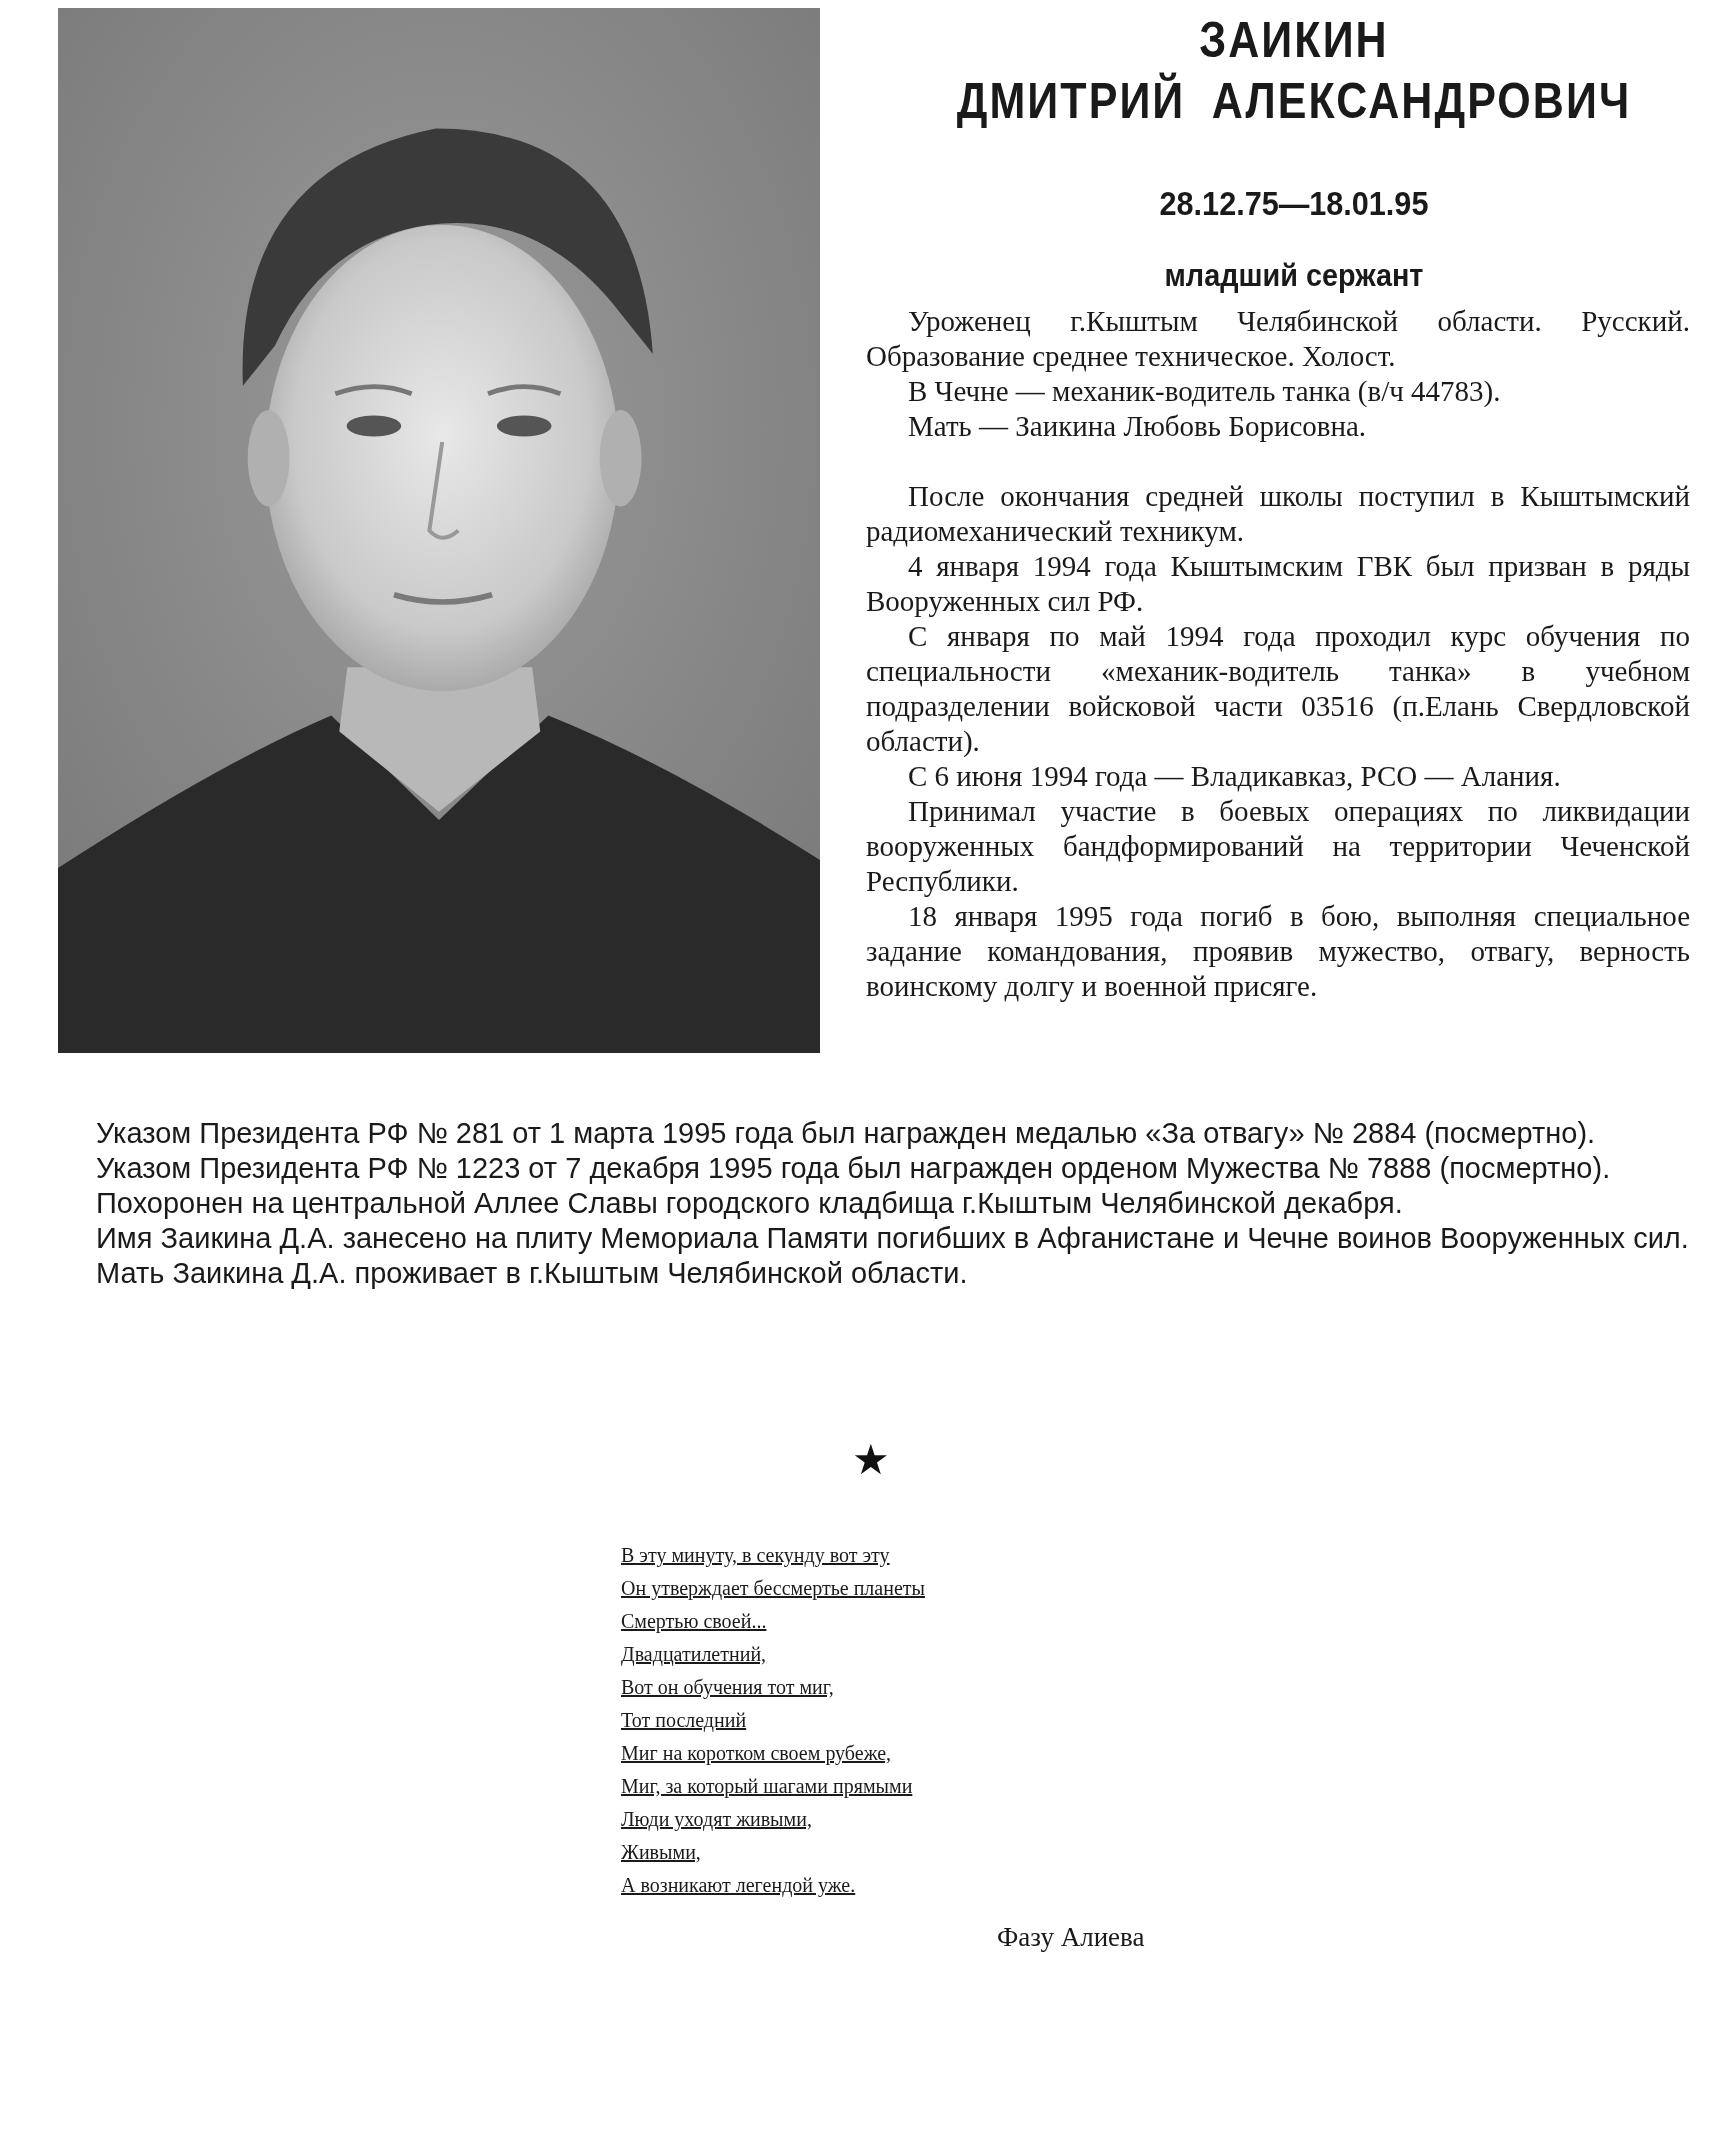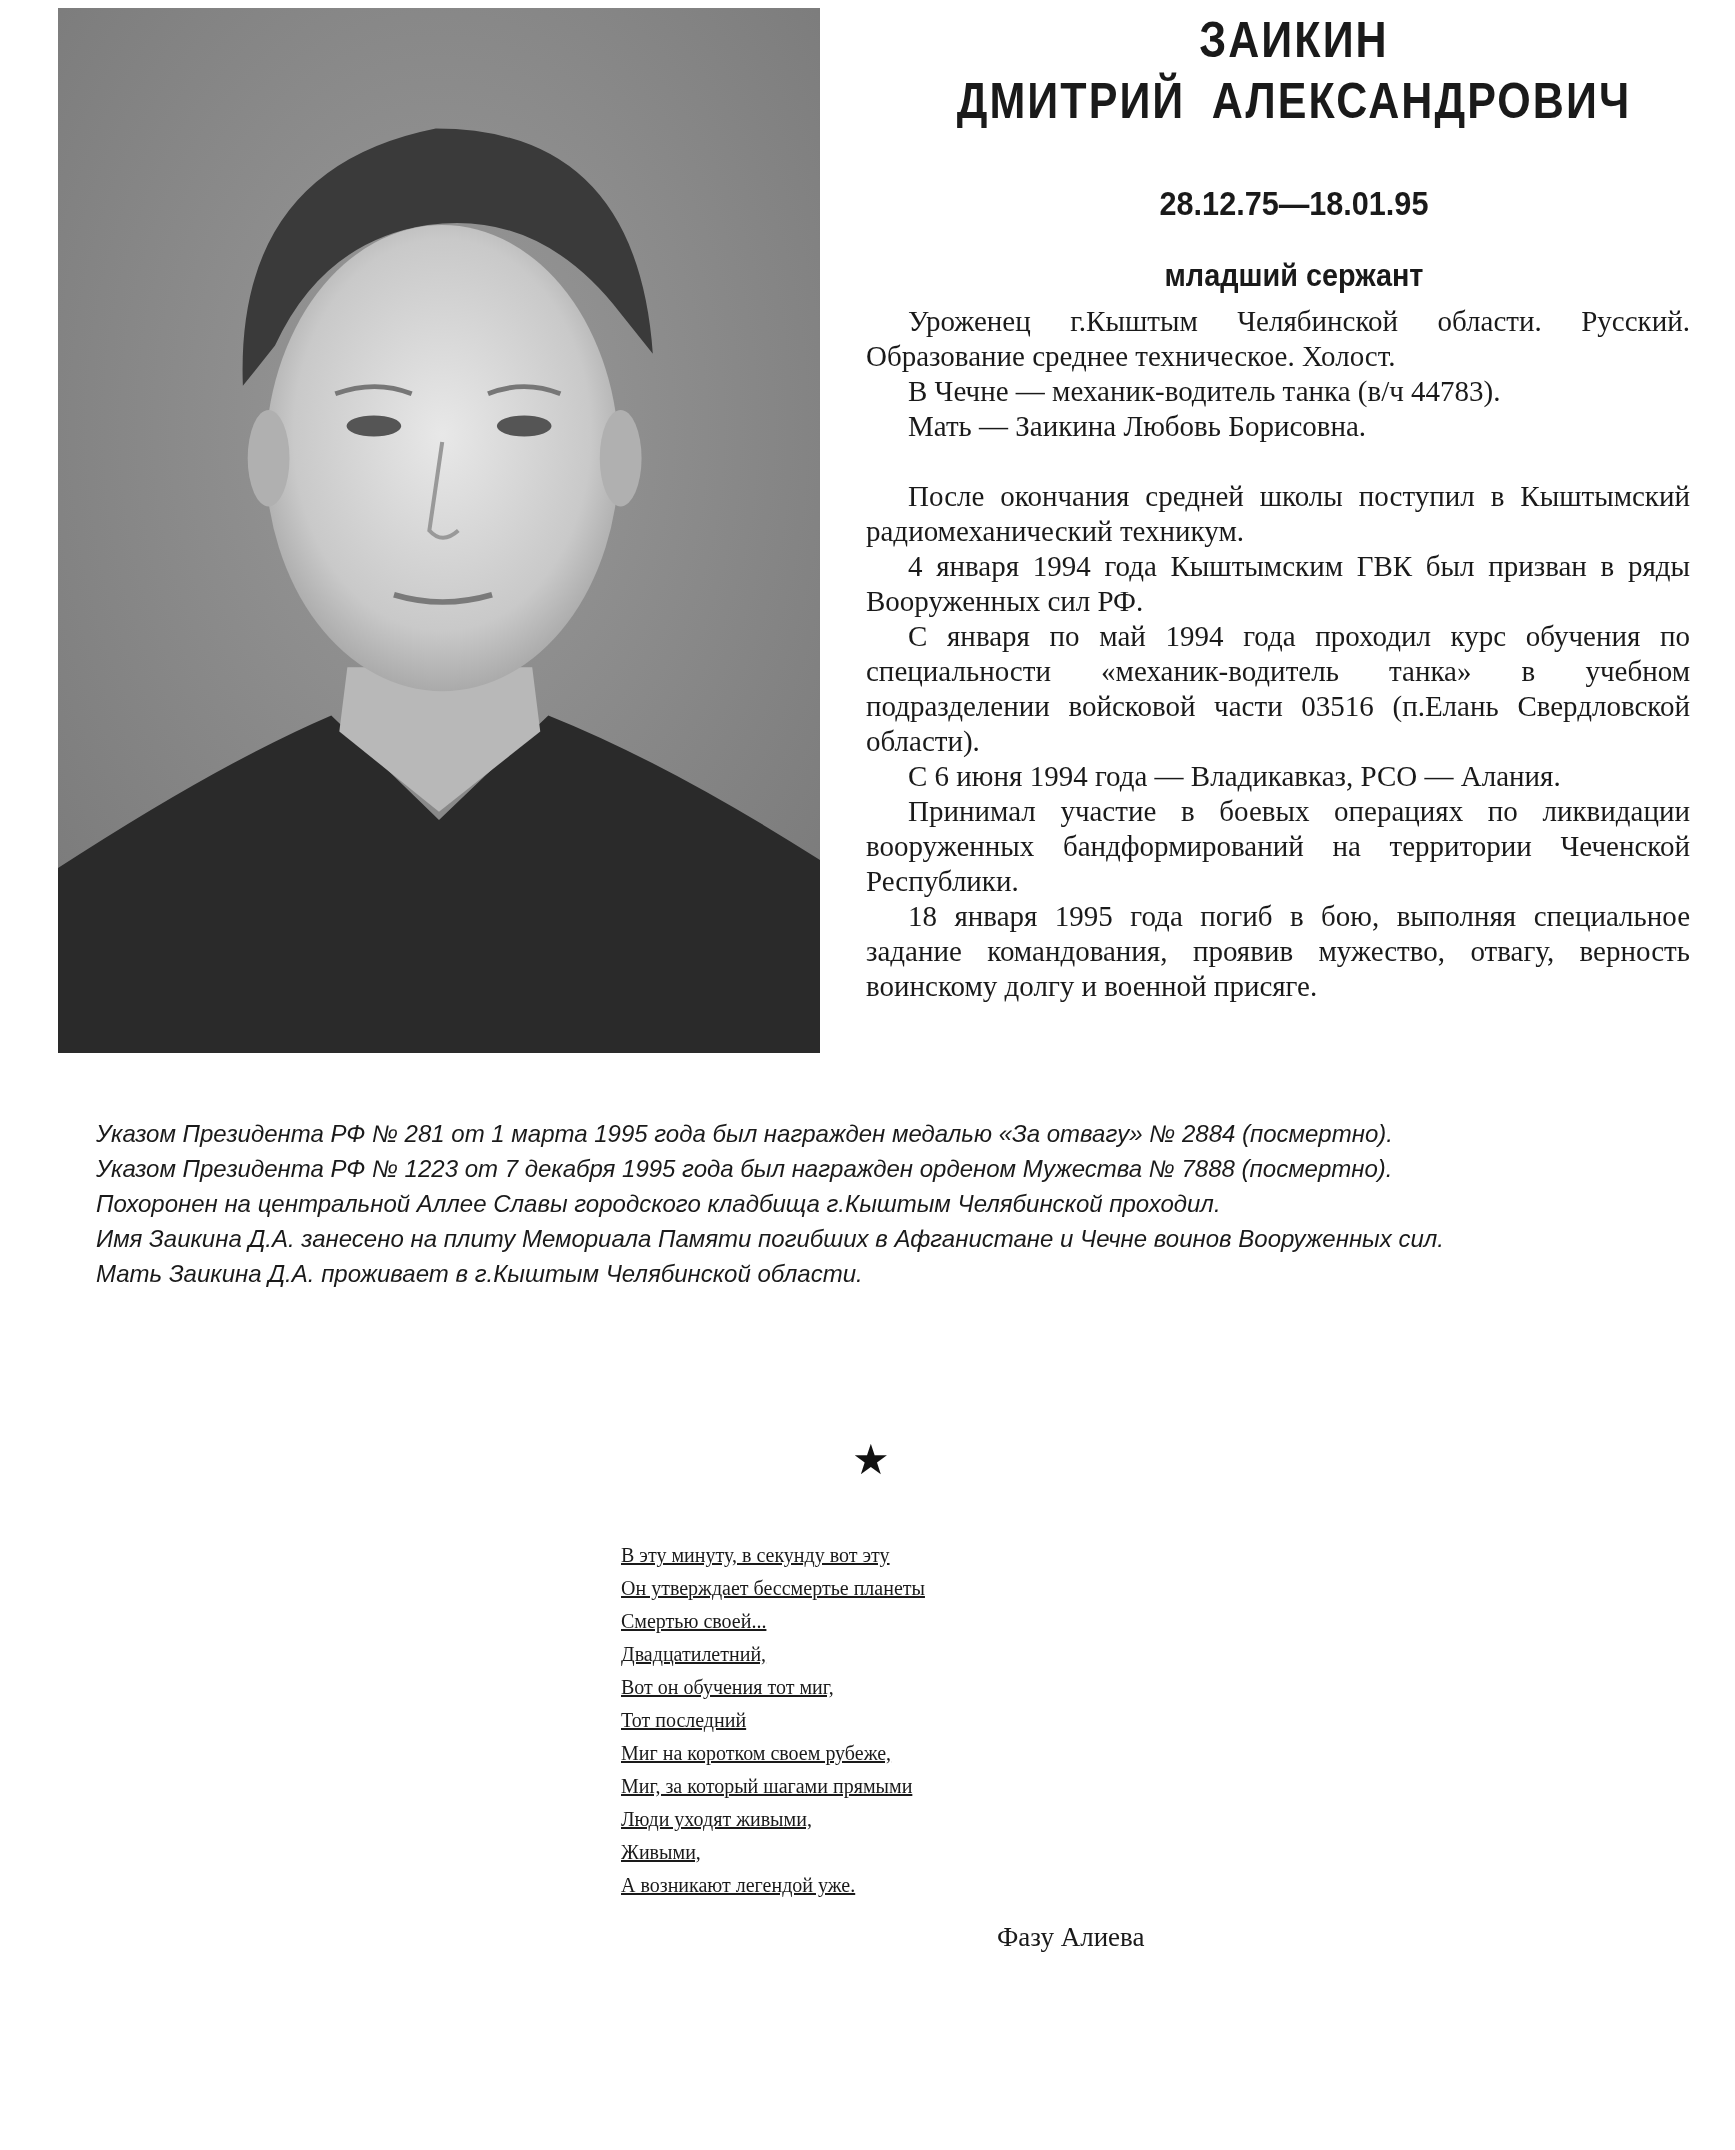--- a/index.html
+++ b/index.html
@@ -20,21 +20,21 @@
     .given { font-weight: bold; font-size: 50px; letter-spacing: 2.4px; line-height: 64px; word-spacing: 14.5px; transform: scaleX(0.86); }
     .dates { font-weight: bold; font-size: 34px; margin-top: 50px; line-height: 40px; transform: scaleX(0.9); }
     .rank { font-weight: bold; font-size: 32px; margin-top: 32px; line-height: 40px; transform: scaleX(0.9); }
 
     
     .bio { position: absolute; left: 866px; top: 304px; width: 824px; font-size: 29px; line-height: 35px; text-align: justify; font-family: Liberation Serif, serif; }
     .bio p { margin: 0; text-indent: 42px; }
     .bio .gap { height: 35px; }
 
     
-    .lower { position: absolute; left: 56px; top: 1116px; width: 1634px; font-size: 24px; line-height: 35px; text-align: justify; font-style: italic; }
+    .lower { position: absolute; left: 56px; top: 1116px; width: 1634px; font-size: 29px; line-height: 35px; text-align: justify; }
     .lower p { margin: 0; text-indent: 40px; }
 
     .star { position: absolute; left: 852px; top: 1439px; font-size: 42px; line-height: 42px; color: #111; }
 
     .poem { position: absolute; left: 621px; top: 1539px; font-size: 20px; line-height: 33px; text-decoration: underline; }
     .poem div { white-space: nowrap; }
     .author { position: absolute; left: 997px; top: 1922px; font-size: 27px; }
   </style>
 </head>
 <body>
@@ -92,21 +92,21 @@
   <p>4 января 1994 года Кыштымским ГВК был призван в ряды Вооруженных сил РФ.</p>
   <p>С января по май 1994 года проходил курс обучения по специальности «механик-водитель танка» в учебном подразделении войсковой части 03516 (п.Елань Свердловской области).</p>
   <p>С 6 июня 1994 года — Владикавказ, РСО — Алания.</p>
   <p>Принимал участие в боевых операциях по ликвидации вооруженных бандформирований на территории Чеченской Республики.</p>
   <p>18 января 1995 года погиб в бою, выполняя специальное задание командования, проявив мужество, отвагу, верность воинскому долгу и военной присяге.</p>
 </div>
 
 <div class="lower sans">
   <p>Указом Президента РФ № 281 от 1 марта 1995 года был награжден медалью «За отвагу» № 2884 (посмертно).</p>
   <p>Указом Президента РФ № 1223 от 7 декабря 1995 года был награжден орденом Мужества № 7888 (посмертно).</p>
-  <p>Похоронен на центральной Аллее Славы городского кладбища г.Кыштым Челябинской проходил.</p>
+  <p>Похоронен на центральной Аллее Славы городского кладбища г.Кыштым Челябинской декабря.</p>
   <p>Имя Заикина Д.А. занесено на плиту Мемориала Памяти погибших в Афганистане и Чечне воинов Вооруженных сил.</p>
   <p>Мать Заикина Д.А. проживает в г.Кыштым Челябинской области.</p>
 </div>
 
 <div class="star serif">★</div>
 
 <div class="poem serif">
   <div>В эту минуту, в секунду вот эту</div>
   <div>Он утверждает бессмертье планеты</div>
   <div>Смертью своей...</div>

